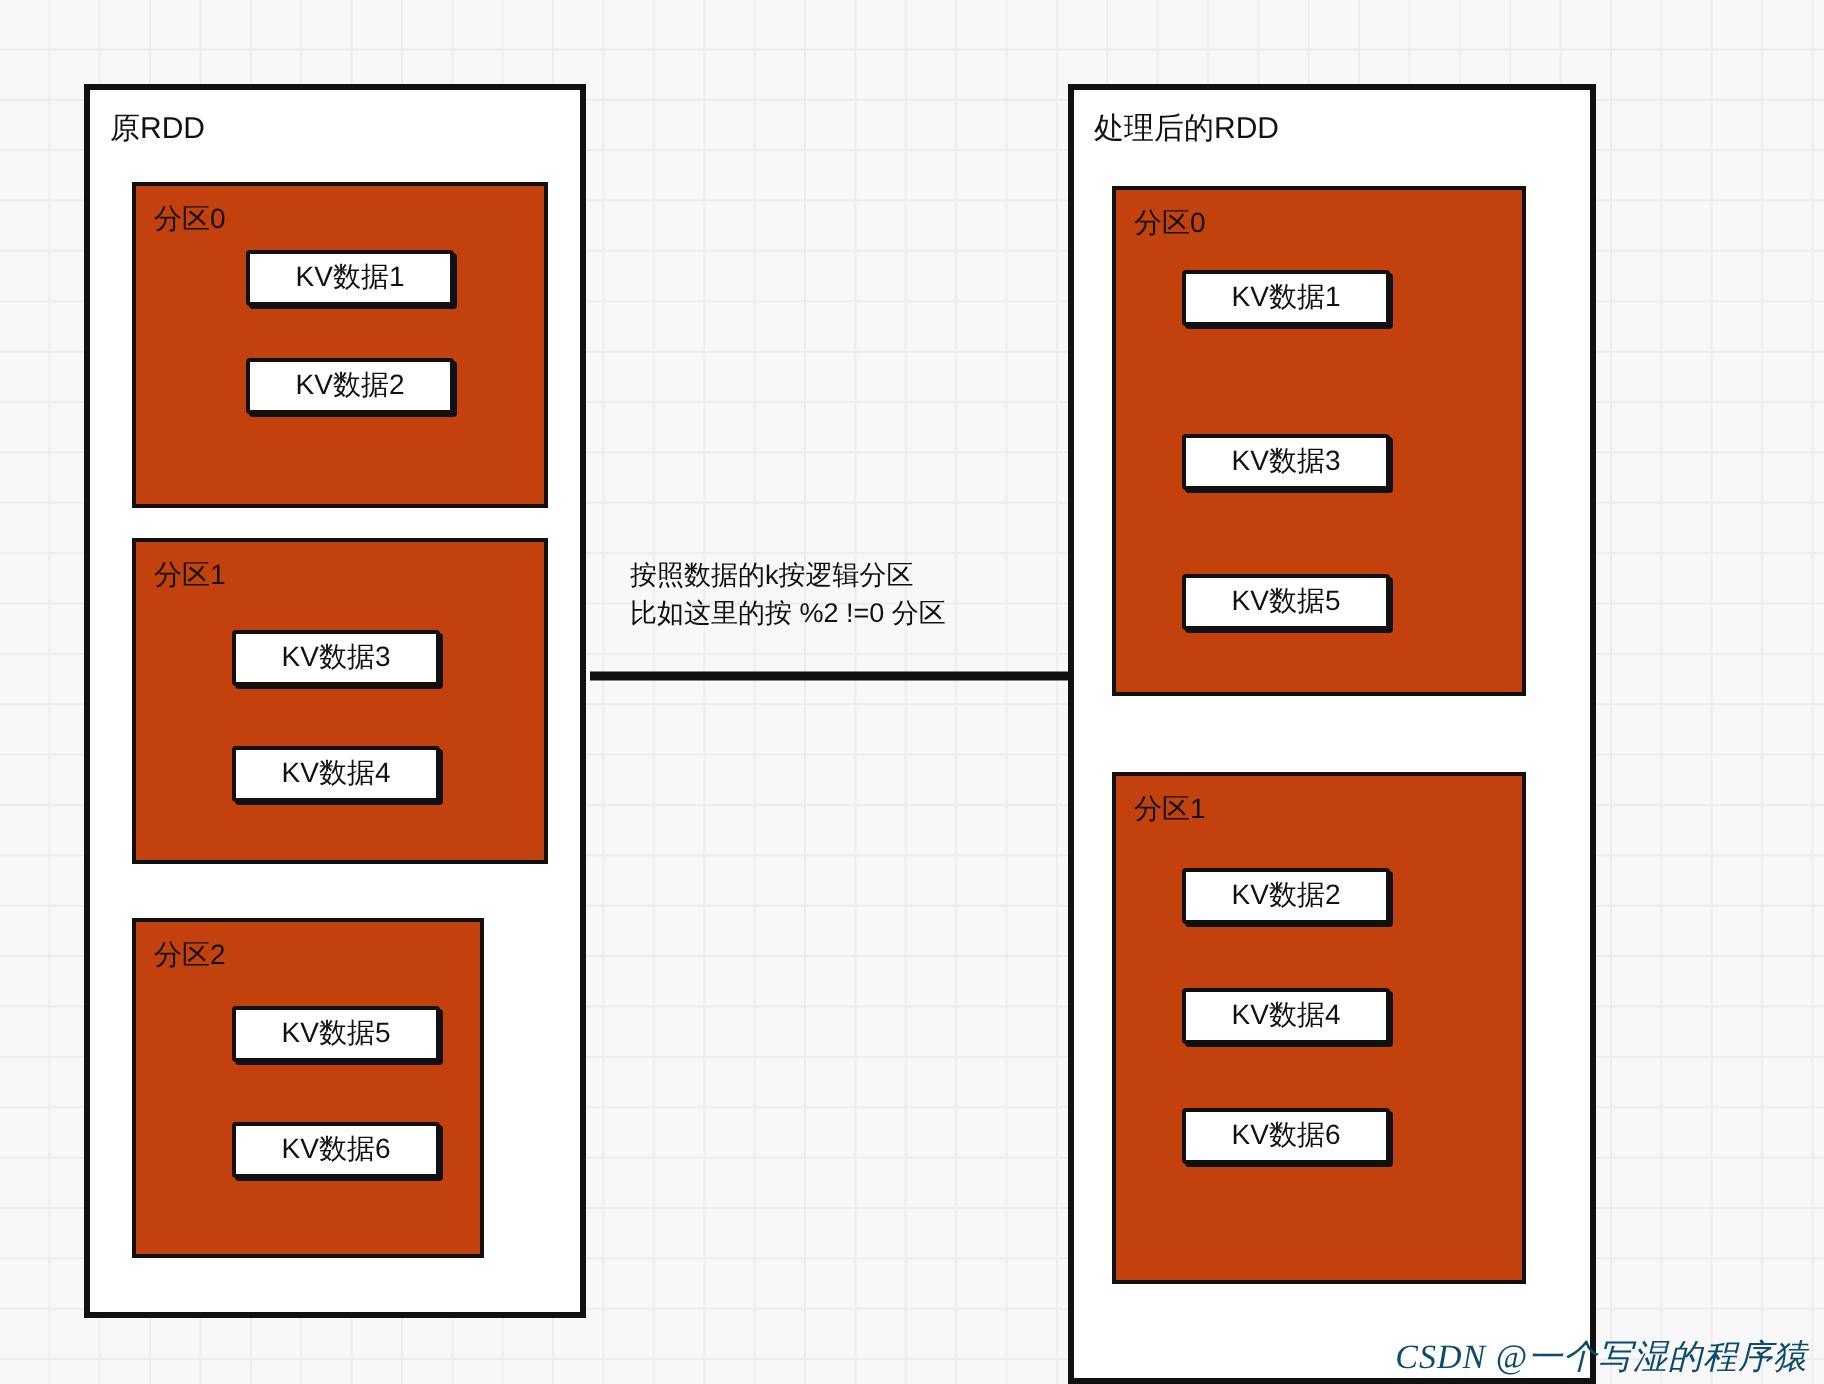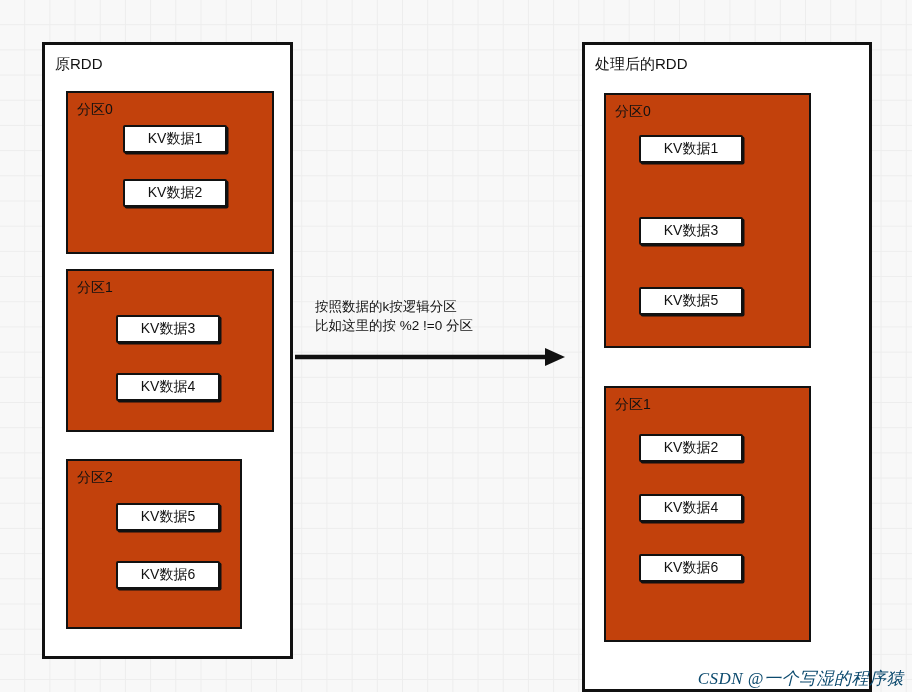--- a/index.html
+++ b/index.html
@@ -69,21 +69,21 @@
     font-size: 14px;
     color: #111111;
     white-space: nowrap;
     box-shadow: 1.5px 1.5px 0 0 #111111;
   }
 
   
   #arrow-group {
     position: absolute;
     left: 293px;
-    top: 297px;
+    top: 278px;
     width: 275px;
     height: 75px;
   }
   .arrow-label {
     position: absolute;
     left: 22px;
     font-size: 13.5px;
     color: #111111;
     white-space: nowrap;
     line-height: 19px;
@@ -141,21 +141,21 @@
 
 <div id="arrow-group">
   <div class="arrow-label" id="arrow-label-line1">按照数据的k按逻辑分区</div>
   <div class="arrow-label" id="arrow-label-line2">比如这里的按 %2 !=0 分区</div>
   <svg id="arrow-svg" viewBox="0 0 275 24" preserveAspectRatio="none">
     <line x1="2" y1="12" x2="256" y2="12" stroke="#111111" stroke-width="4.5" stroke-linecap="butt"></line>
     <polygon points="252,3 272,12 252,21" fill="#111111"></polygon>
   </svg>
 </div>
 
-<div class="rdd-box" id="result-rdd-box" style="left:582px; top:42px; width:290px; height:650px;">
+<div class="rdd-box" id="result-rdd-box" style="left:534px; top:42px; width:264px; height:650px;">
   <div class="rdd-title" style="left:10px; top:10px;">处理后的RDD</div>
 
   <div class="partition-box" style="left:19px; top:48px; width:207px; height:255px;">
     <div class="partition-title" style="left:9px; top:8px;">分区0</div>
     <div class="kv-box" style="left:33px; top:40px; width:104px; height:28px;">KV数据1</div>
     <div class="kv-box" style="left:33px; top:122px; width:104px; height:28px;">KV数据3</div>
     <div class="kv-box" style="left:33px; top:192px; width:104px; height:28px;">KV数据5</div>
   </div>
 
   <div class="partition-box" style="left:19px; top:341px; width:207px; height:256px;">

